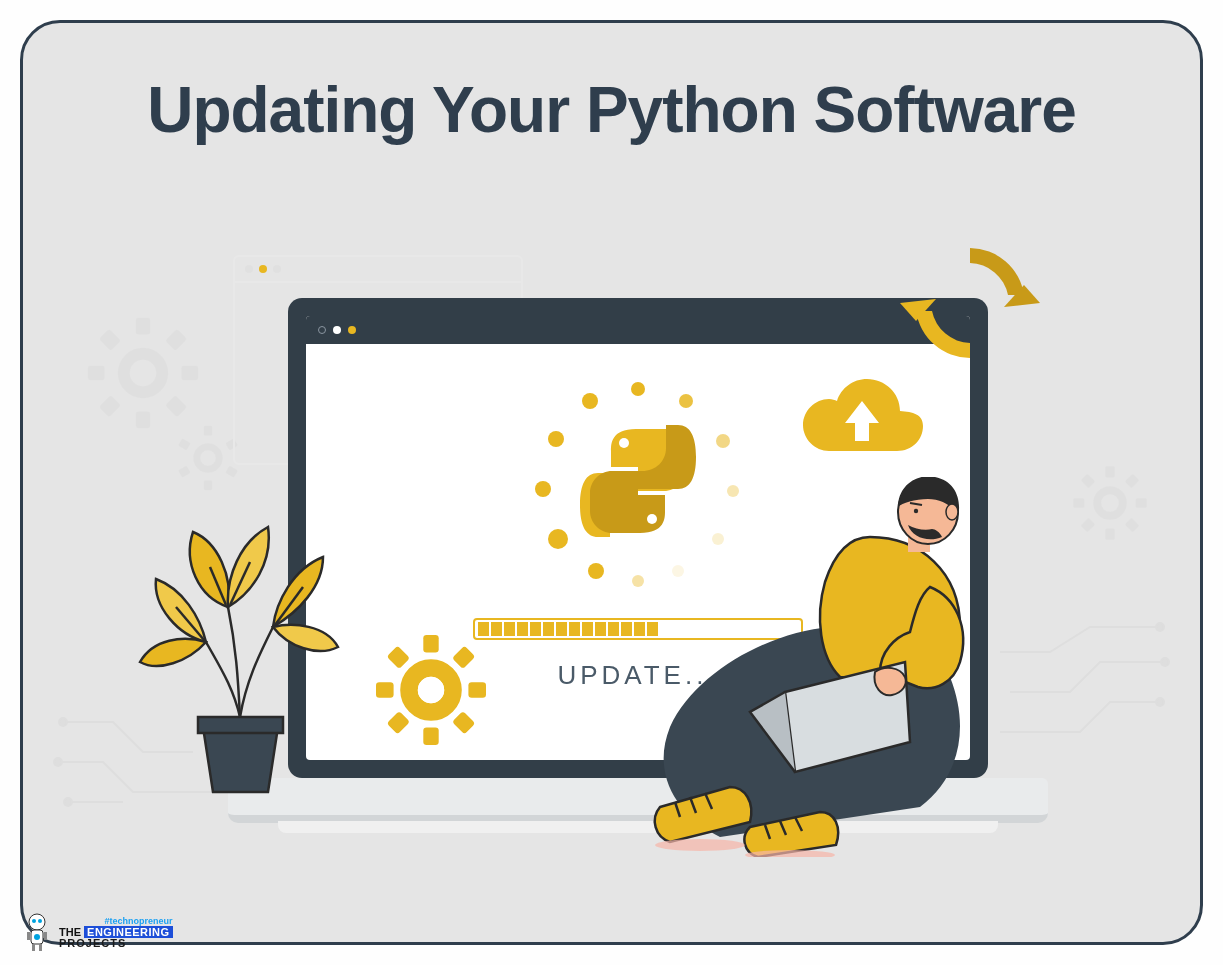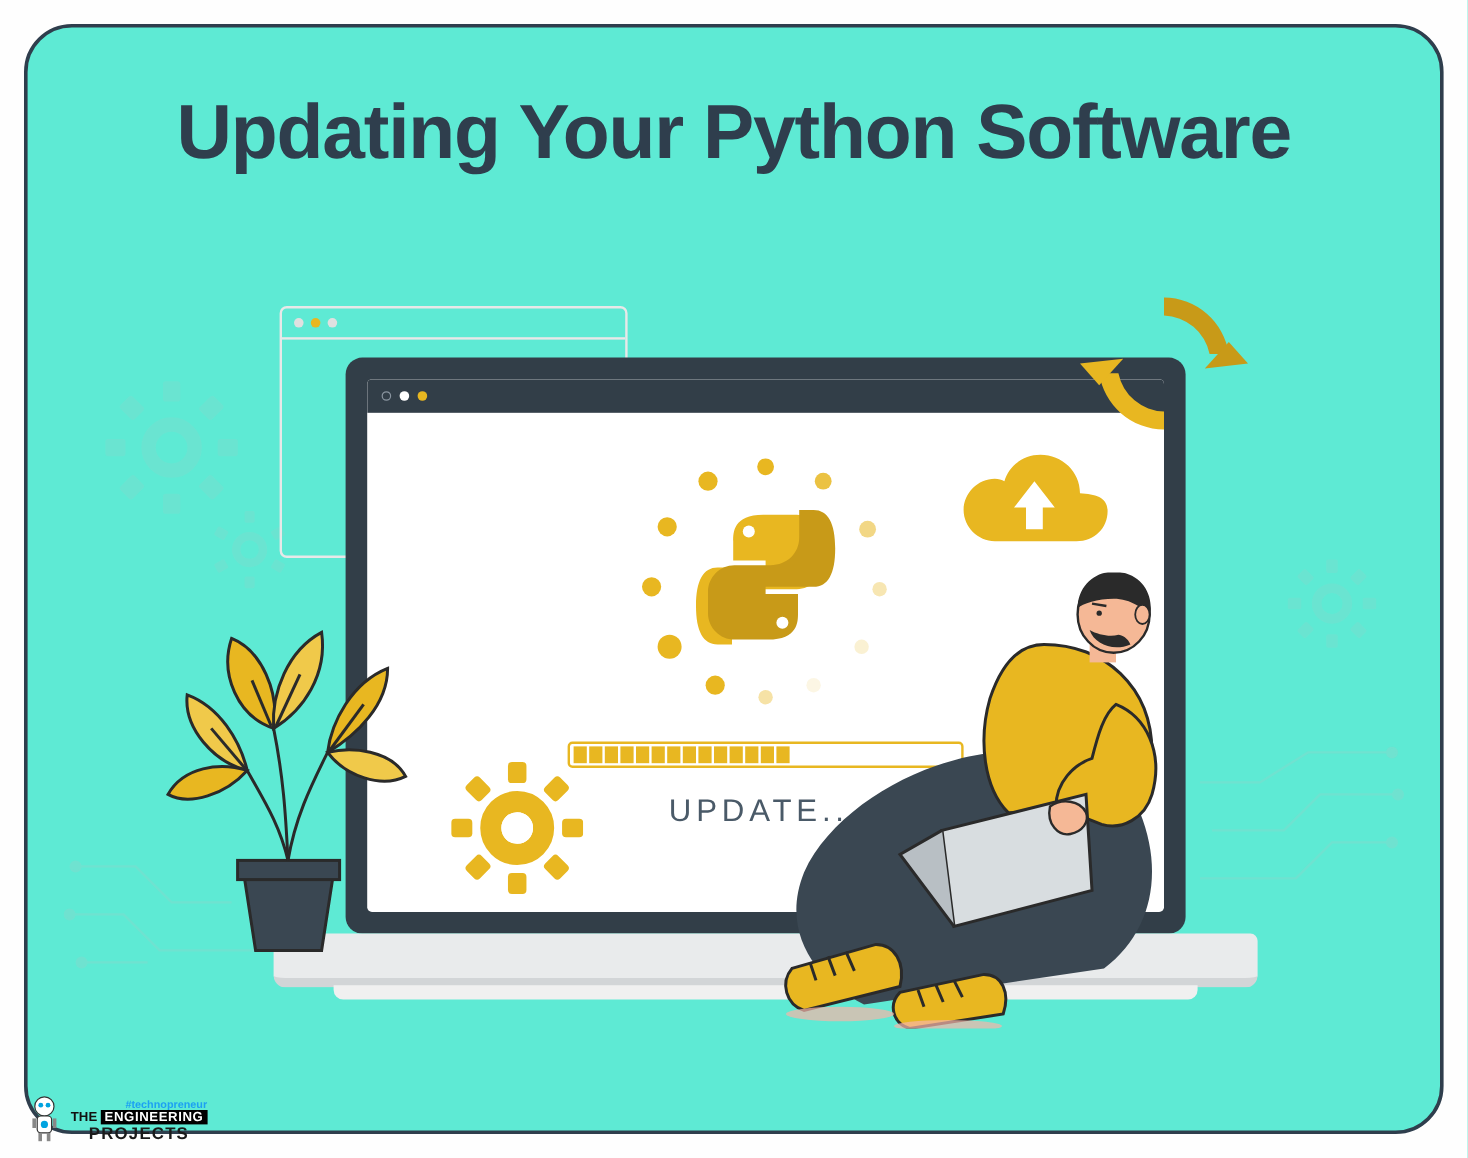--- a/index.html
+++ b/index.html
@@ -12,21 +12,21 @@
     overflow: hidden;
   }
   .frame {
     position: absolute;
     top: 20px;
     left: 20px;
     right: 20px;
     bottom: 20px;
     border: 3px solid #2f3e4d;
     border-radius: 40px;
-    background: #5eead4;
+    background: #e5e5e5;
     padding-left: 17px;
   }
   .title {
     position: absolute;
     top: 50px;
     left: 0;
     right: 0;
     text-align: center;
     font-size: 64px;
     font-weight: 800;
@@ -202,22 +202,22 @@
     align-items: center;
     gap: 6px;
   }
   .logo-robot {
     width: 32px;
     height: 40px;
   }
   .logo-text-wrap { line-height: 1; }
   .logo-hash { font-size: 9px; color: #1da1f2; font-weight: 600; text-align: right; margin-bottom: 1px; }
   .logo-line1 { font-size: 11px; font-weight: 900; color: #111; }
-  .logo-eng { background: #000000; color: #fff; padding: 0 3px; font-size: 11px; font-weight: 900; letter-spacing: 0.5px; }
-  .logo-line2 { font-size: 14px; font-weight: 900; color: #1a1a1a; letter-spacing: 1px; text-align: center; }
+  .logo-eng { background: #1d4ed8; color: #fff; padding: 0 3px; font-size: 11px; font-weight: 900; letter-spacing: 0.5px; }
+  .logo-line2 { font-size: 11px; font-weight: 900; color: #1a1a1a; letter-spacing: 1px; text-align: left; }
 </style>
 </head>
 <body>
 
 <div class="frame">
 
   <h1 class="title">Updating Your Python Software</h1>
 
   <svg class="bg-gear" style="top:290px;left:60px" width="120" height="120" viewBox="0 0 100 100">
     <g fill="#bfbfbf">

